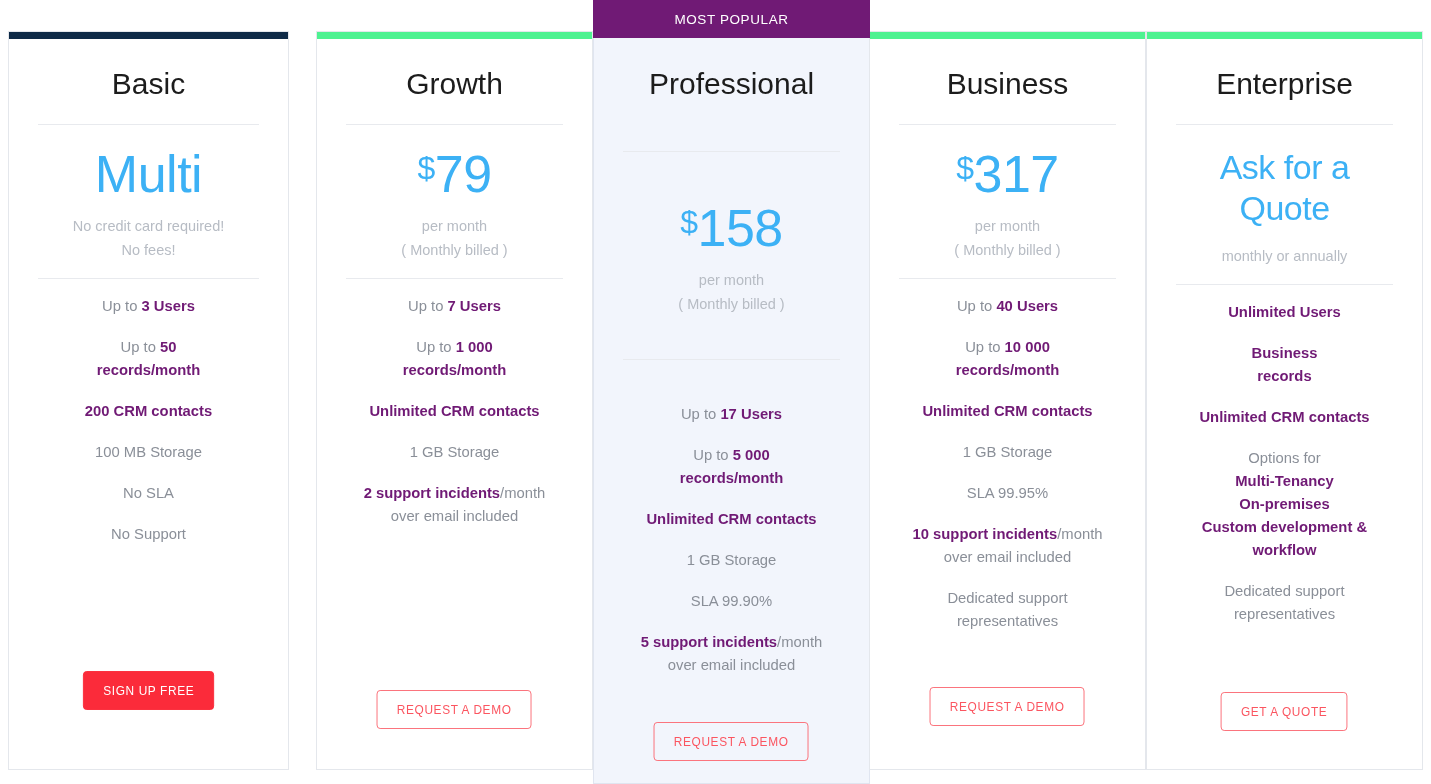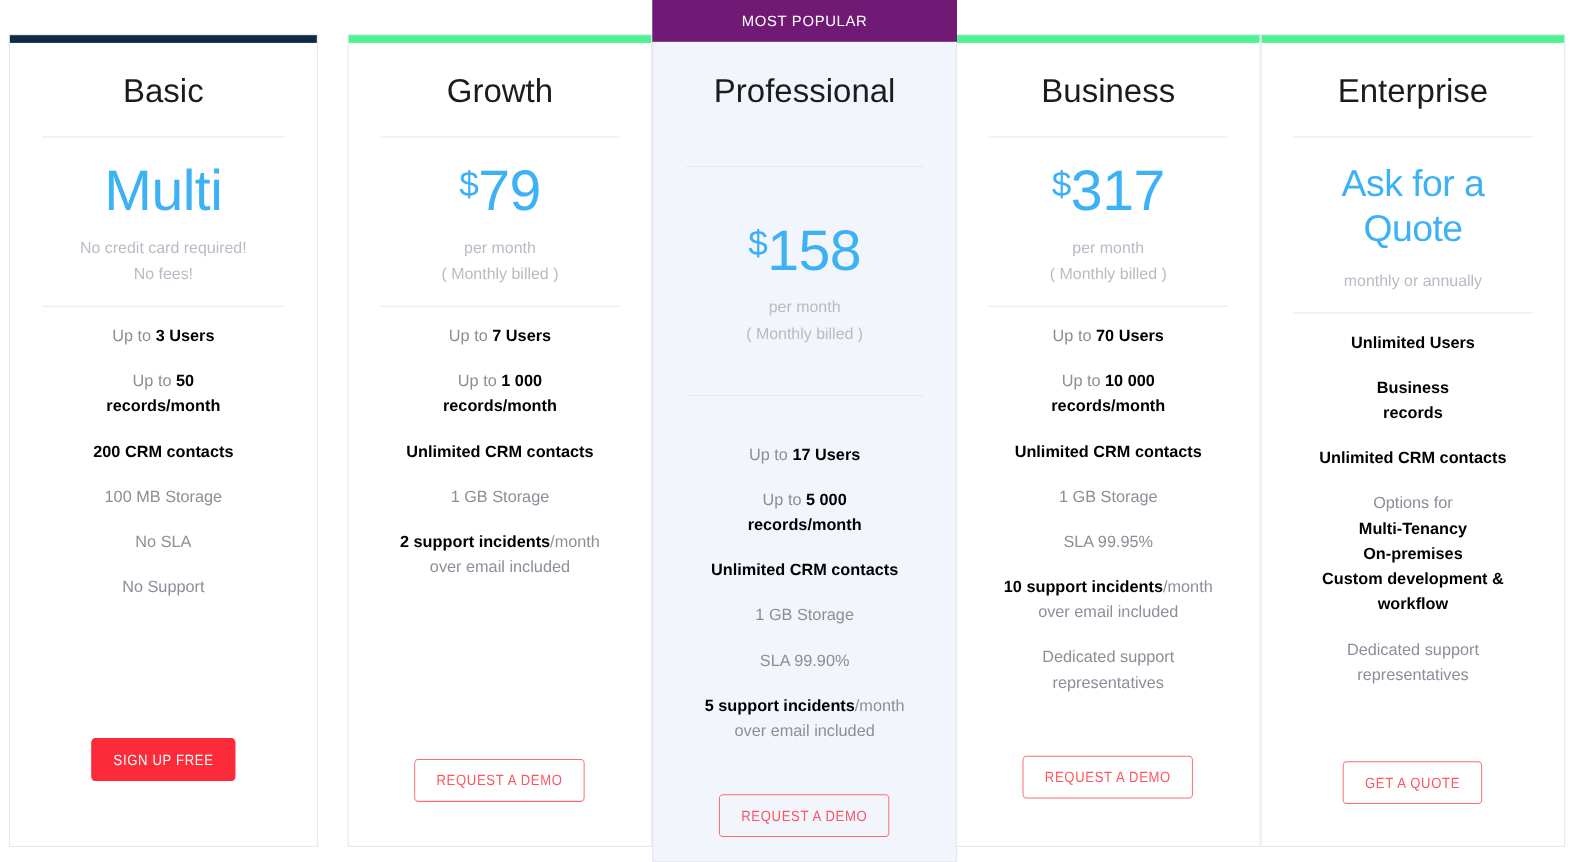--- a/index.html
+++ b/index.html
@@ -126,21 +126,21 @@
     text-align: center;
     margin-top: 16px;
     flex: 1 1 auto;
   }
   .feature {
     color: #8a8f98;
     font-size: 14.8px;
     line-height: 1.55;
     margin-bottom: 18px;
   }
-  .feature b { color: #000000; font-weight: 700; }
+  .feature b { color: #701a75; font-weight: 700; }
 
   
   .cta-wrap {
     width: 100%;
     display: flex;
     justify-content: center;
     flex: none;
   }
   .cta {
     font-family: "Liberation Sans Narrow", "Liberation Sans", sans-serif;
@@ -263,21 +263,21 @@
       <div class="divider"></div>
       <div class="price-block">
         <div class="price"><span class="currency">$</span><span>317</span></div>
         <div class="price-note">
           <div>per month</div>
           <div>( Monthly billed )</div>
         </div>
       </div>
       <div class="divider below-price"></div>
       <div class="features">
-        <div class="feature"><span>Up to </span><b>70 Users</b></div>
+        <div class="feature"><span>Up to </span><b>40 Users</b></div>
         <div class="feature"><span>Up to </span><b>10 000</b><br><b>records/month</b></div>
         <div class="feature"><b>Unlimited CRM contacts</b></div>
         <div class="feature">1 GB Storage</div>
         <div class="feature">SLA 99.95%</div>
         <div class="feature"><b>10 support incidents</b><span>/month</span><br><span>over email included</span></div>
         <div class="feature"><span>Dedicated support</span><br><span>representatives</span></div>
       </div>
       <div class="cta-wrap cta-business">
         <div class="cta outline">REQUEST A DEMO</div>
       </div>

